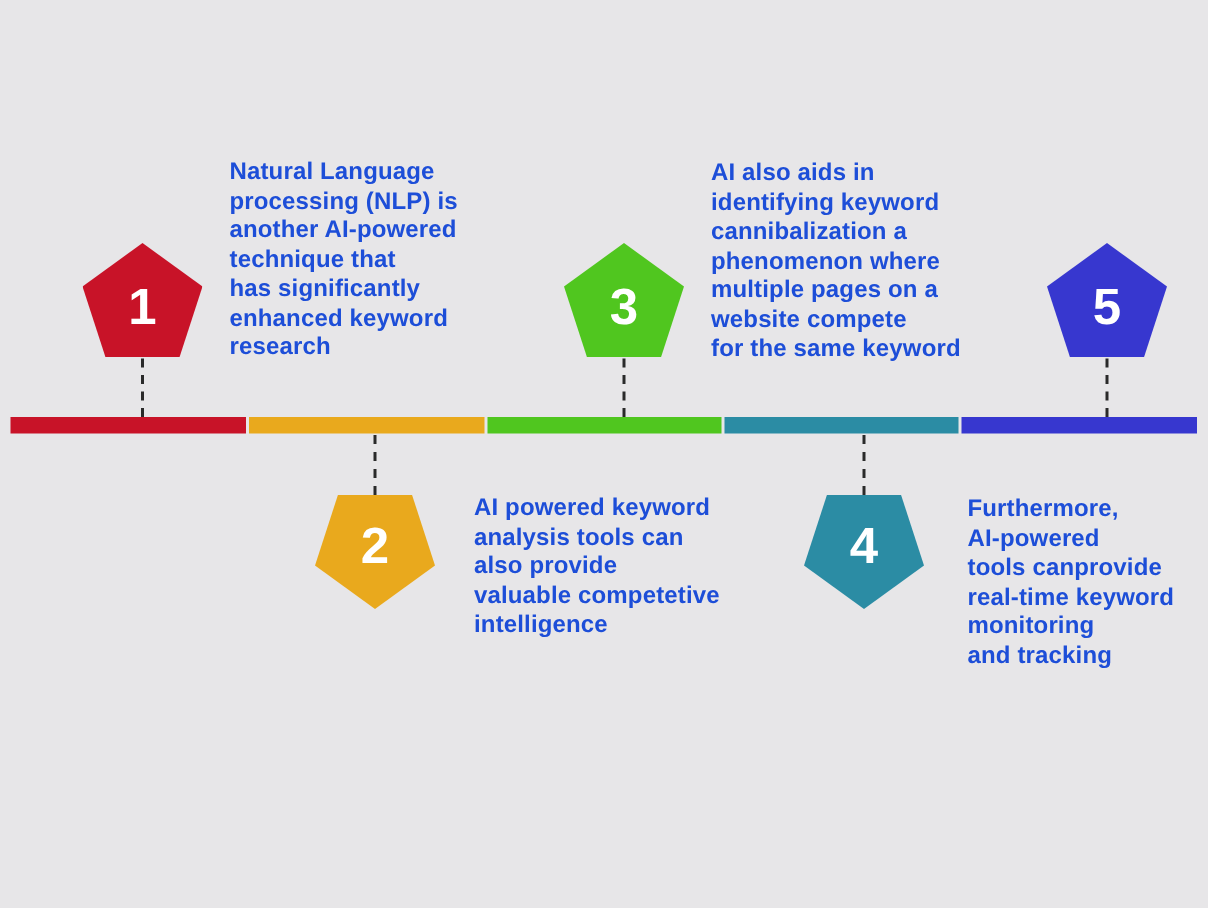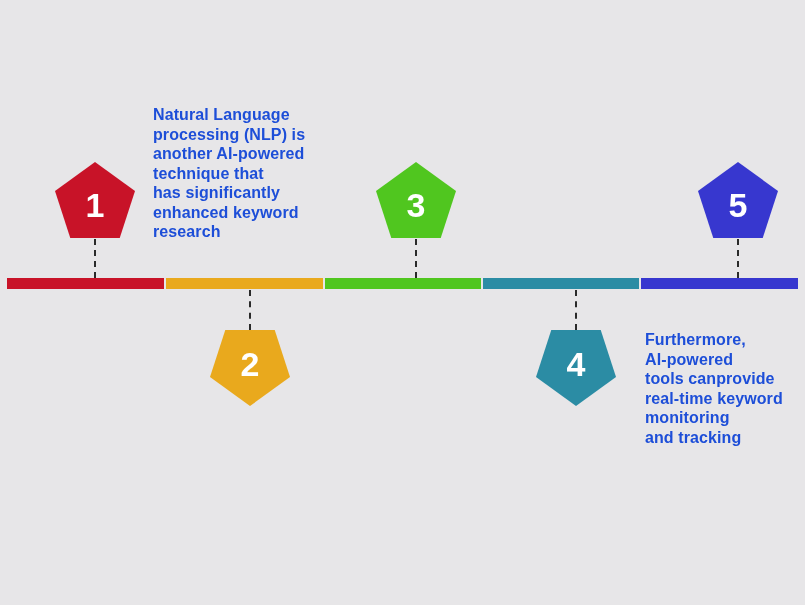--- a/index.html
+++ b/index.html
@@ -38,26 +38,38 @@
 technique that
 has significantly
 enhanced keyword
 research</div>
 
   <div class="pent up" style="left: 376px; top: 162px; background: rgb(80, 198, 31);">
     <span class="num">3</span>
   </div>
   <div class="connector" style="left:415px;top:239px;height:39px;"></div>
   <div class="seg" style="left: 325px; width: 156px; background: rgb(80, 198, 31);"></div>
+  <div class="desc" style="left:316px;top:329px;width:200px;">AI powered keyword
+analysis tools can
+also provide
+valuable competetive
+intelligence</div>
 
   <div class="pent down" style="left: 536px; top: 330px; background: rgb(43, 140, 164);">
     <span class="num">4</span>
   </div>
   <div class="connector" style="left:575px;top:290px;height:40px;"></div>
   <div class="seg" style="left: 483px; width: 156px; background: rgb(43, 140, 164);"></div>
+  <div class="desc" style="left:474px;top:106px;width:206px;">AI also aids in
+identifying keyword
+cannibalization a
+phenomenon where
+multiple pages on a
+website compete
+for the same keyword</div>
 
   <div class="pent up" style="left: 698px; top: 162px; background: rgb(55, 55, 207);">
     <span class="num">5</span>
   </div>
   <div class="connector" style="left:737px;top:239px;height:39px;"></div>
   <div class="seg" style="left: 641px; width: 157px; background: rgb(55, 55, 207);"></div>
   <div class="desc" style="left:645px;top:330px;width:184px;">Furthermore,
 AI-powered
 tools canprovide
 real-time keyword

